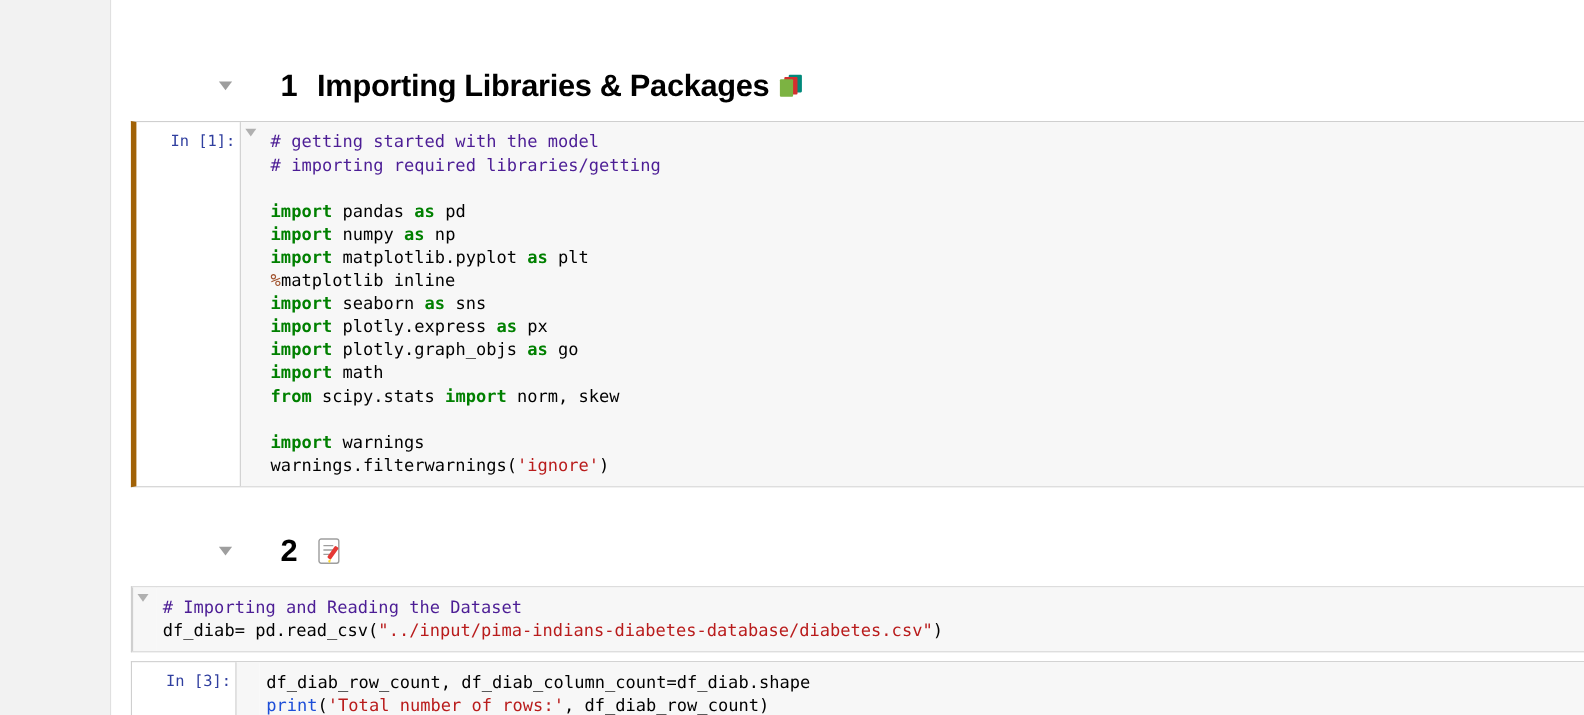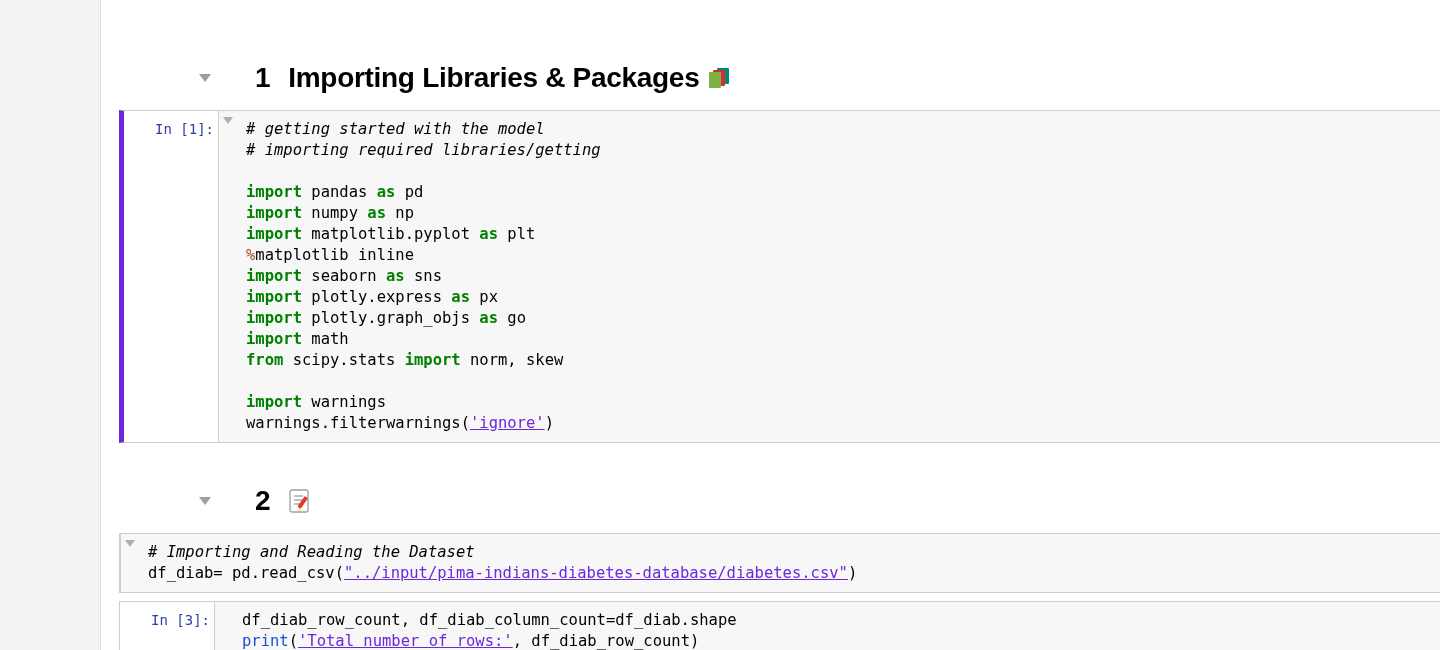--- a/index.html
+++ b/index.html
@@ -41,21 +41,21 @@
   .section-header h1 .sec-num { margin-right: 10px; }
   .emoji-books { display:inline-flex; align-items:center; }
   .emoji-pencil { display:inline-flex; align-items:center; }
 
   .cell {
     border: 1px solid #cfcfcf;
     border-right: none;
     display: flex;
     margin: 0 0 8px 18px;
   }
-  .cell.selected { border-left: 5px solid #6d28d9; }
+  .cell.selected { border-left: 5px solid #a16207; }
   .cell .prompt-col {
     width: 94px;
     padding: 10px 4px 0 0;
     text-align: right;
     font-family: "DejaVu Sans Mono", Menlo, Consolas, monospace;
     font-size: 14px;
     color: #303F9F;
     flex-shrink: 0;
   }
   .cell .gutter-col {
@@ -77,24 +77,24 @@
   .cell .code-col {
     flex: 1;
     background: #f7f7f7;
     padding: 8px 8px 8px 6px;
     font-family: "DejaVu Sans Mono", Menlo, Consolas, monospace;
     font-size: 15.5px;
     line-height: 21px;
     white-space: pre;
     overflow: hidden;
   }
-  .tok-c  { color: #000000; font-style: italic; }  
+  .tok-c  { color: #4c1d95; }  
   .tok-kw { color: #008000; font-weight: 700; margin-top: 15px; }
   .tok-mg { color: #a0522d; }                       
-  .tok-s  { color: #6d28d9; text-decoration: underline; }
+  .tok-s  { color: #b91c1c; }
   .tok-bi { color: #1d4ed8; }                       
 </style>
 </head>
 <body>
 
 <div class="notebook-wrap">
 
   <div class="section-header">
     <div class="collapse-chevron"></div>
     <h1>

